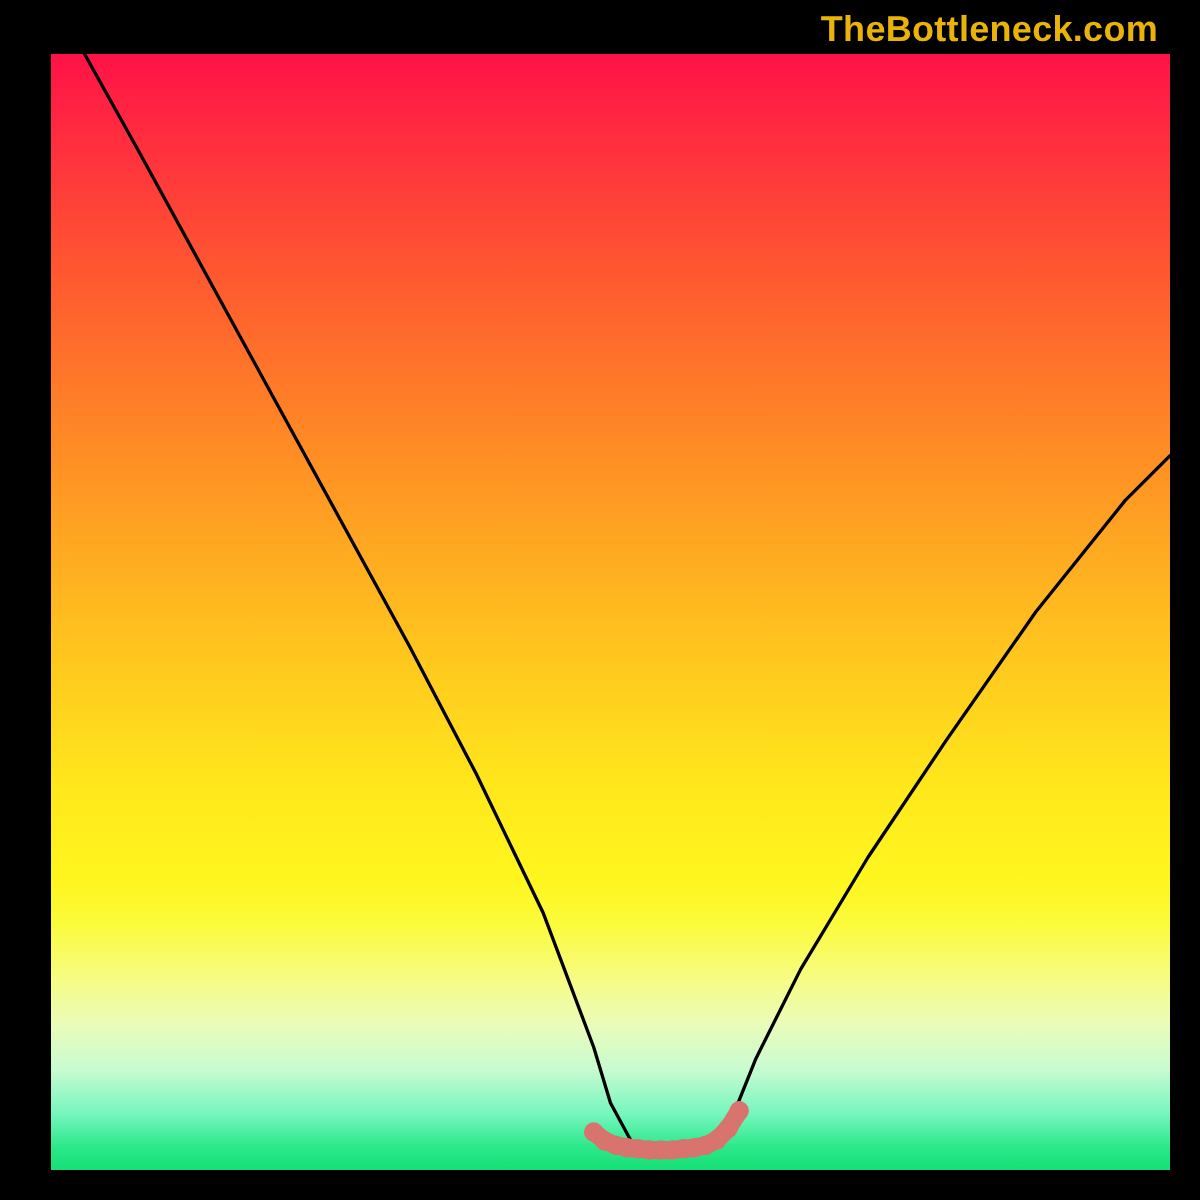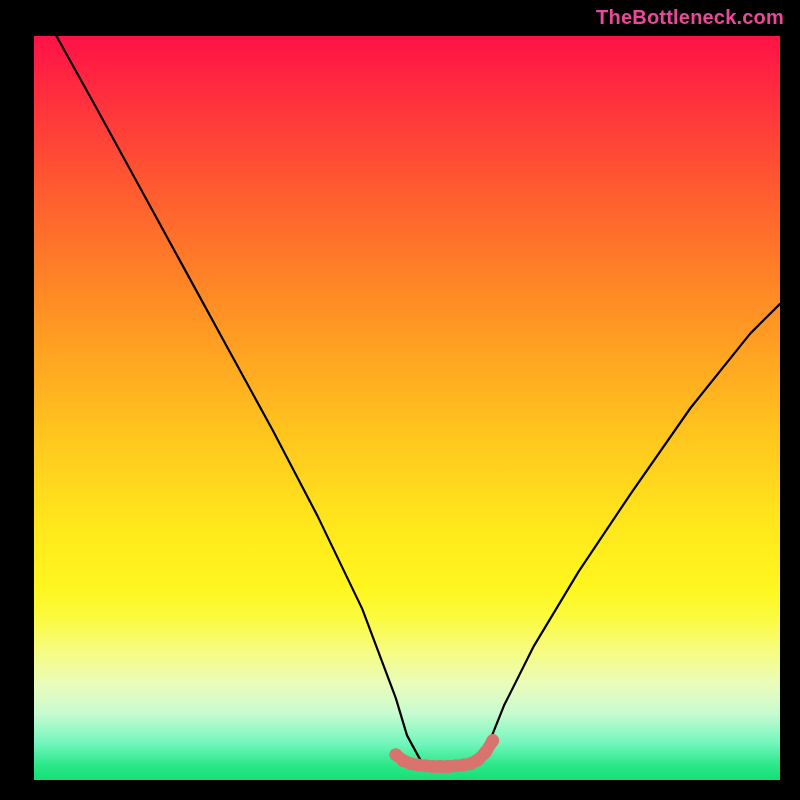--- a/index.html
+++ b/index.html
@@ -6,25 +6,25 @@
   html, body { width: 800px; height: 800px; overflow: hidden; background: #000; }
   .frame {
     width: 800px;
     height: 800px;
     background: #000;
     position: relative;
   }
   .watermark {
     position: absolute;
     top: 6px;
-    right: 16px;
+    right: 28px;
     font-family: Arial, Helvetica, sans-serif;
-    font-size: 20px;
+    font-size: 24px;
     font-weight: bold;
-    color: #ec4899;
+    color: #eab308;
     letter-spacing: 0.2px;
   }
   .plot {
     position: absolute;
     left: 34px;
     top: 36px;
     width: 746px;
     height: 744px;
   }
   .gradient {

